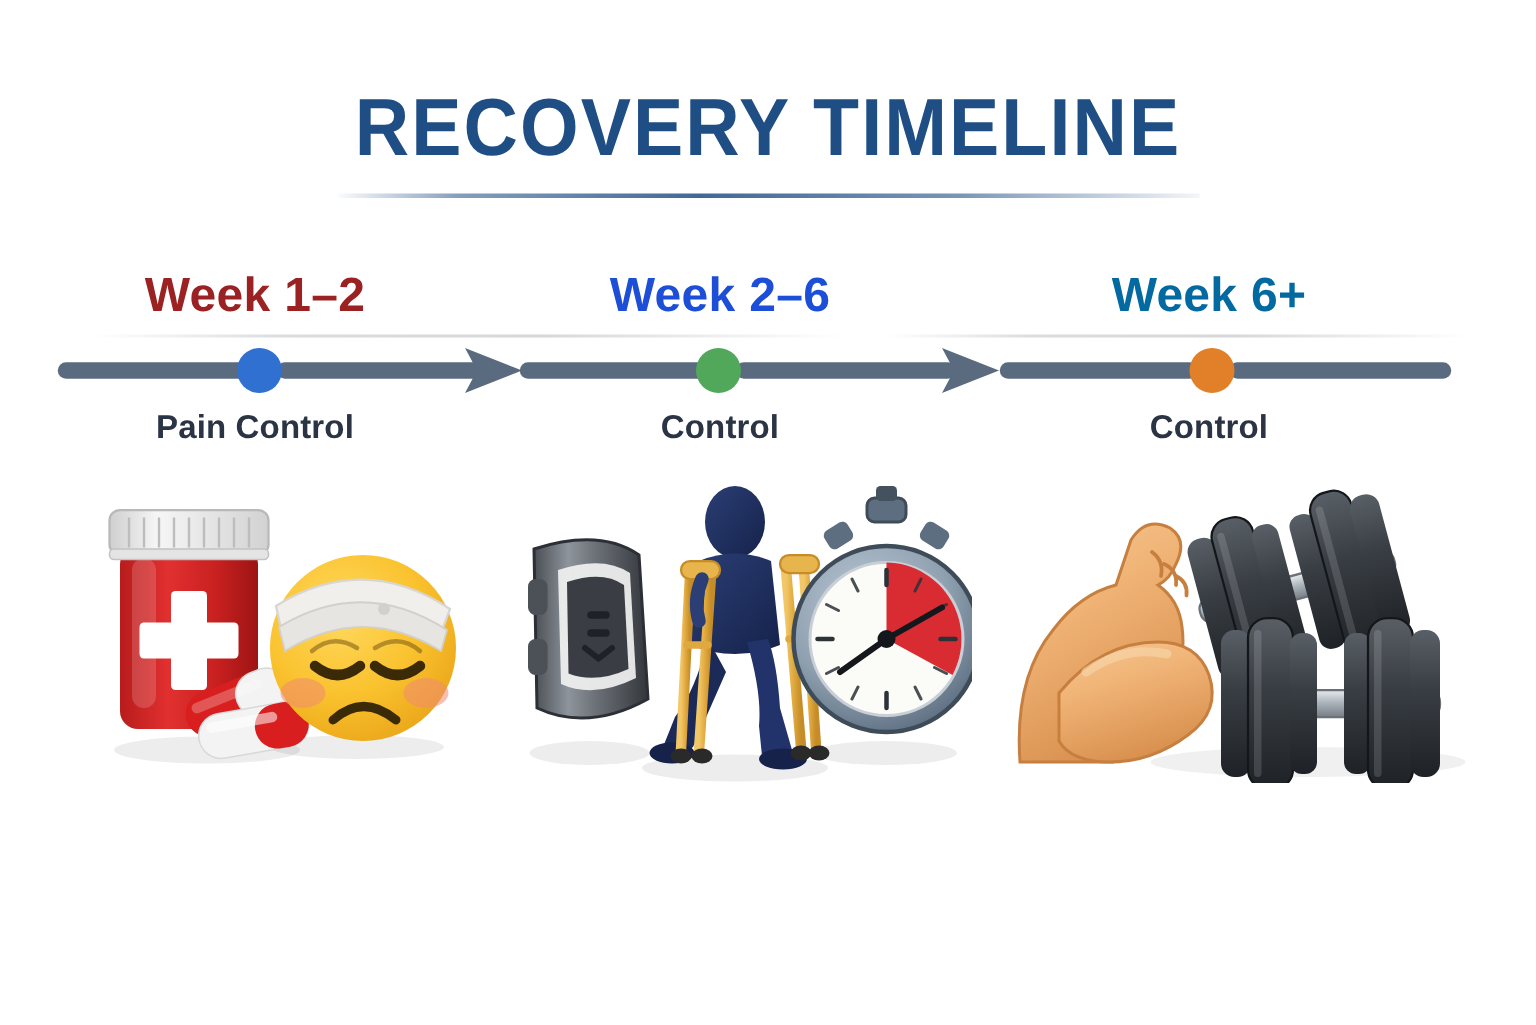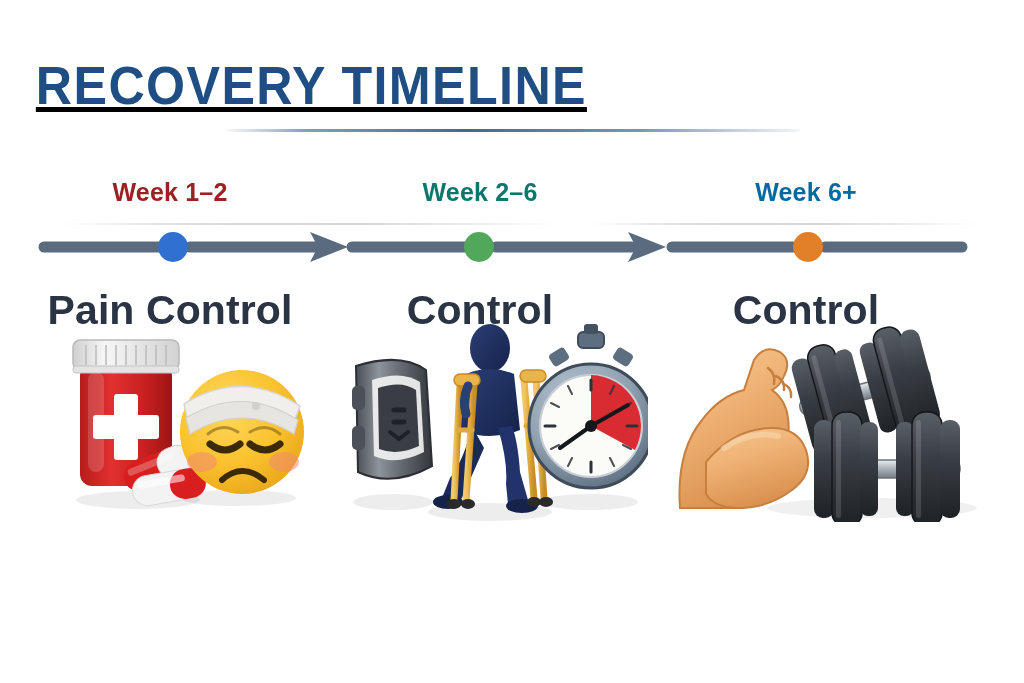--- a/index.html
+++ b/index.html
@@ -15,21 +15,21 @@
     font-family: "Liberation Sans", sans-serif;
     -webkit-font-smoothing: antialiased;
   }
 
   
   .title-block {
     position: absolute;
     top: 58px;
     left: 0;
     width: 1024px;
-    text-decoration: underline;
+    text-align: center;
   }
   .page-title {
     font-family: "Liberation Sans", sans-serif;
     font-size: 54px;
     font-weight: 700;
     letter-spacing: 1.5px;
     color: #1F4E85;
     line-height: 1;
     transform: scaleX(0.93);
     transform-origin: center;
@@ -83,31 +83,31 @@
   }
   .m0 { left: 10px;  }
   .m1 { left: 320px; }
   .m2 { left: 646px; }
 
   .week-label {
     position: absolute;
     top: 2px;
     left: 0;
     width: 100%;
-    font-size: 25px;
+    font-size: 32px;
     font-weight: 700;
     letter-spacing: 0.2px;
     line-height: 1;
   }
   .phase-label {
     position: absolute;
-    top: 112px;
+    top: 96px;
     left: 0;
     width: 100%;
-    font-size: 41px;
+    font-size: 22px;
     font-weight: 700;
     color: #2B3445;
     letter-spacing: 0.1px;
     line-height: 1;
   }
 
   
   .icon-row {
     position: absolute;
     top: 322px;
@@ -157,21 +157,21 @@
     <circle cx="479" cy="69" r="15" fill="#52A85A"></circle>
     <circle cx="808" cy="69" r="15" fill="#E2802A"></circle>
   </svg>
 
   <div class="milestone m0">
     <div class="week-label" style="color:#9B2222">Week 1–2</div>
     <div class="phase-label">Pain Control</div>
   </div>
 
   <div class="milestone m1">
-    <div class="week-label" style="color:#0f766e">Week 2–6</div>
+    <div class="week-label" style="color:#1d4ed8">Week 2–6</div>
     <div class="phase-label">Control</div>
   </div>
 
   <div class="milestone m2">
     <div class="week-label" style="color:#0369a1">Week 6+</div>
     <div class="phase-label">Control</div>
   </div>
 </div>
 
 <div class="icon-row">

